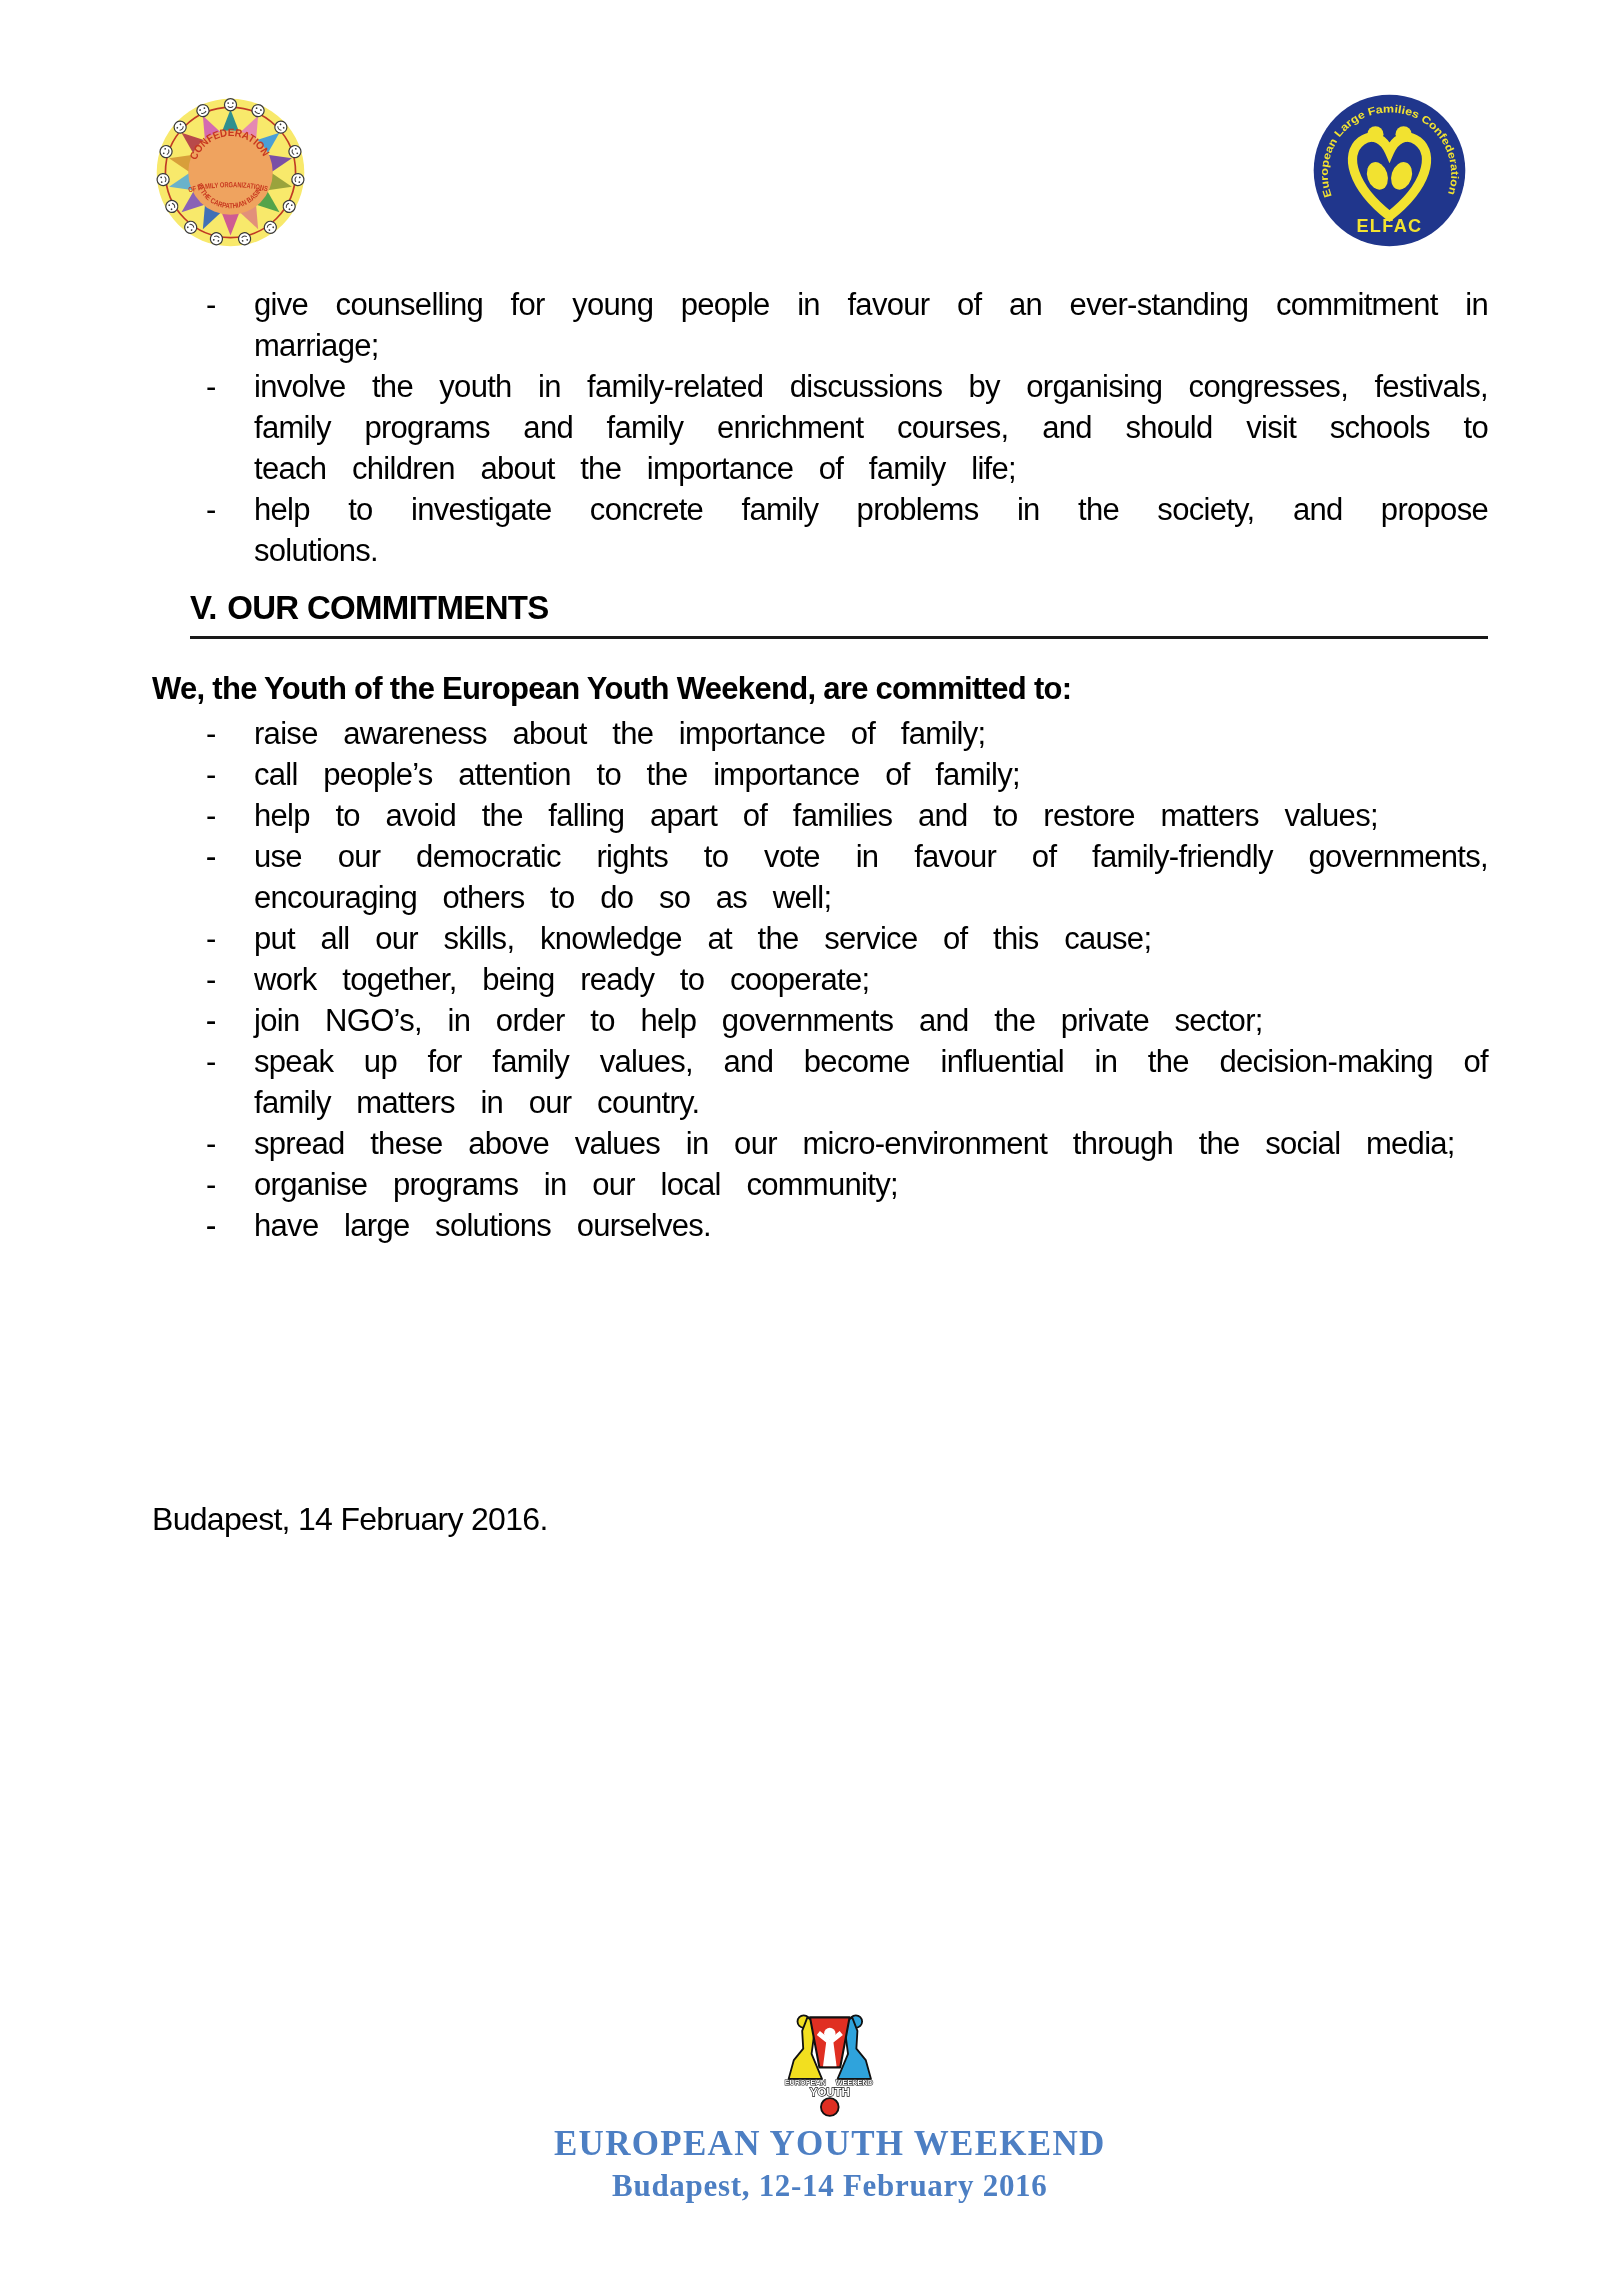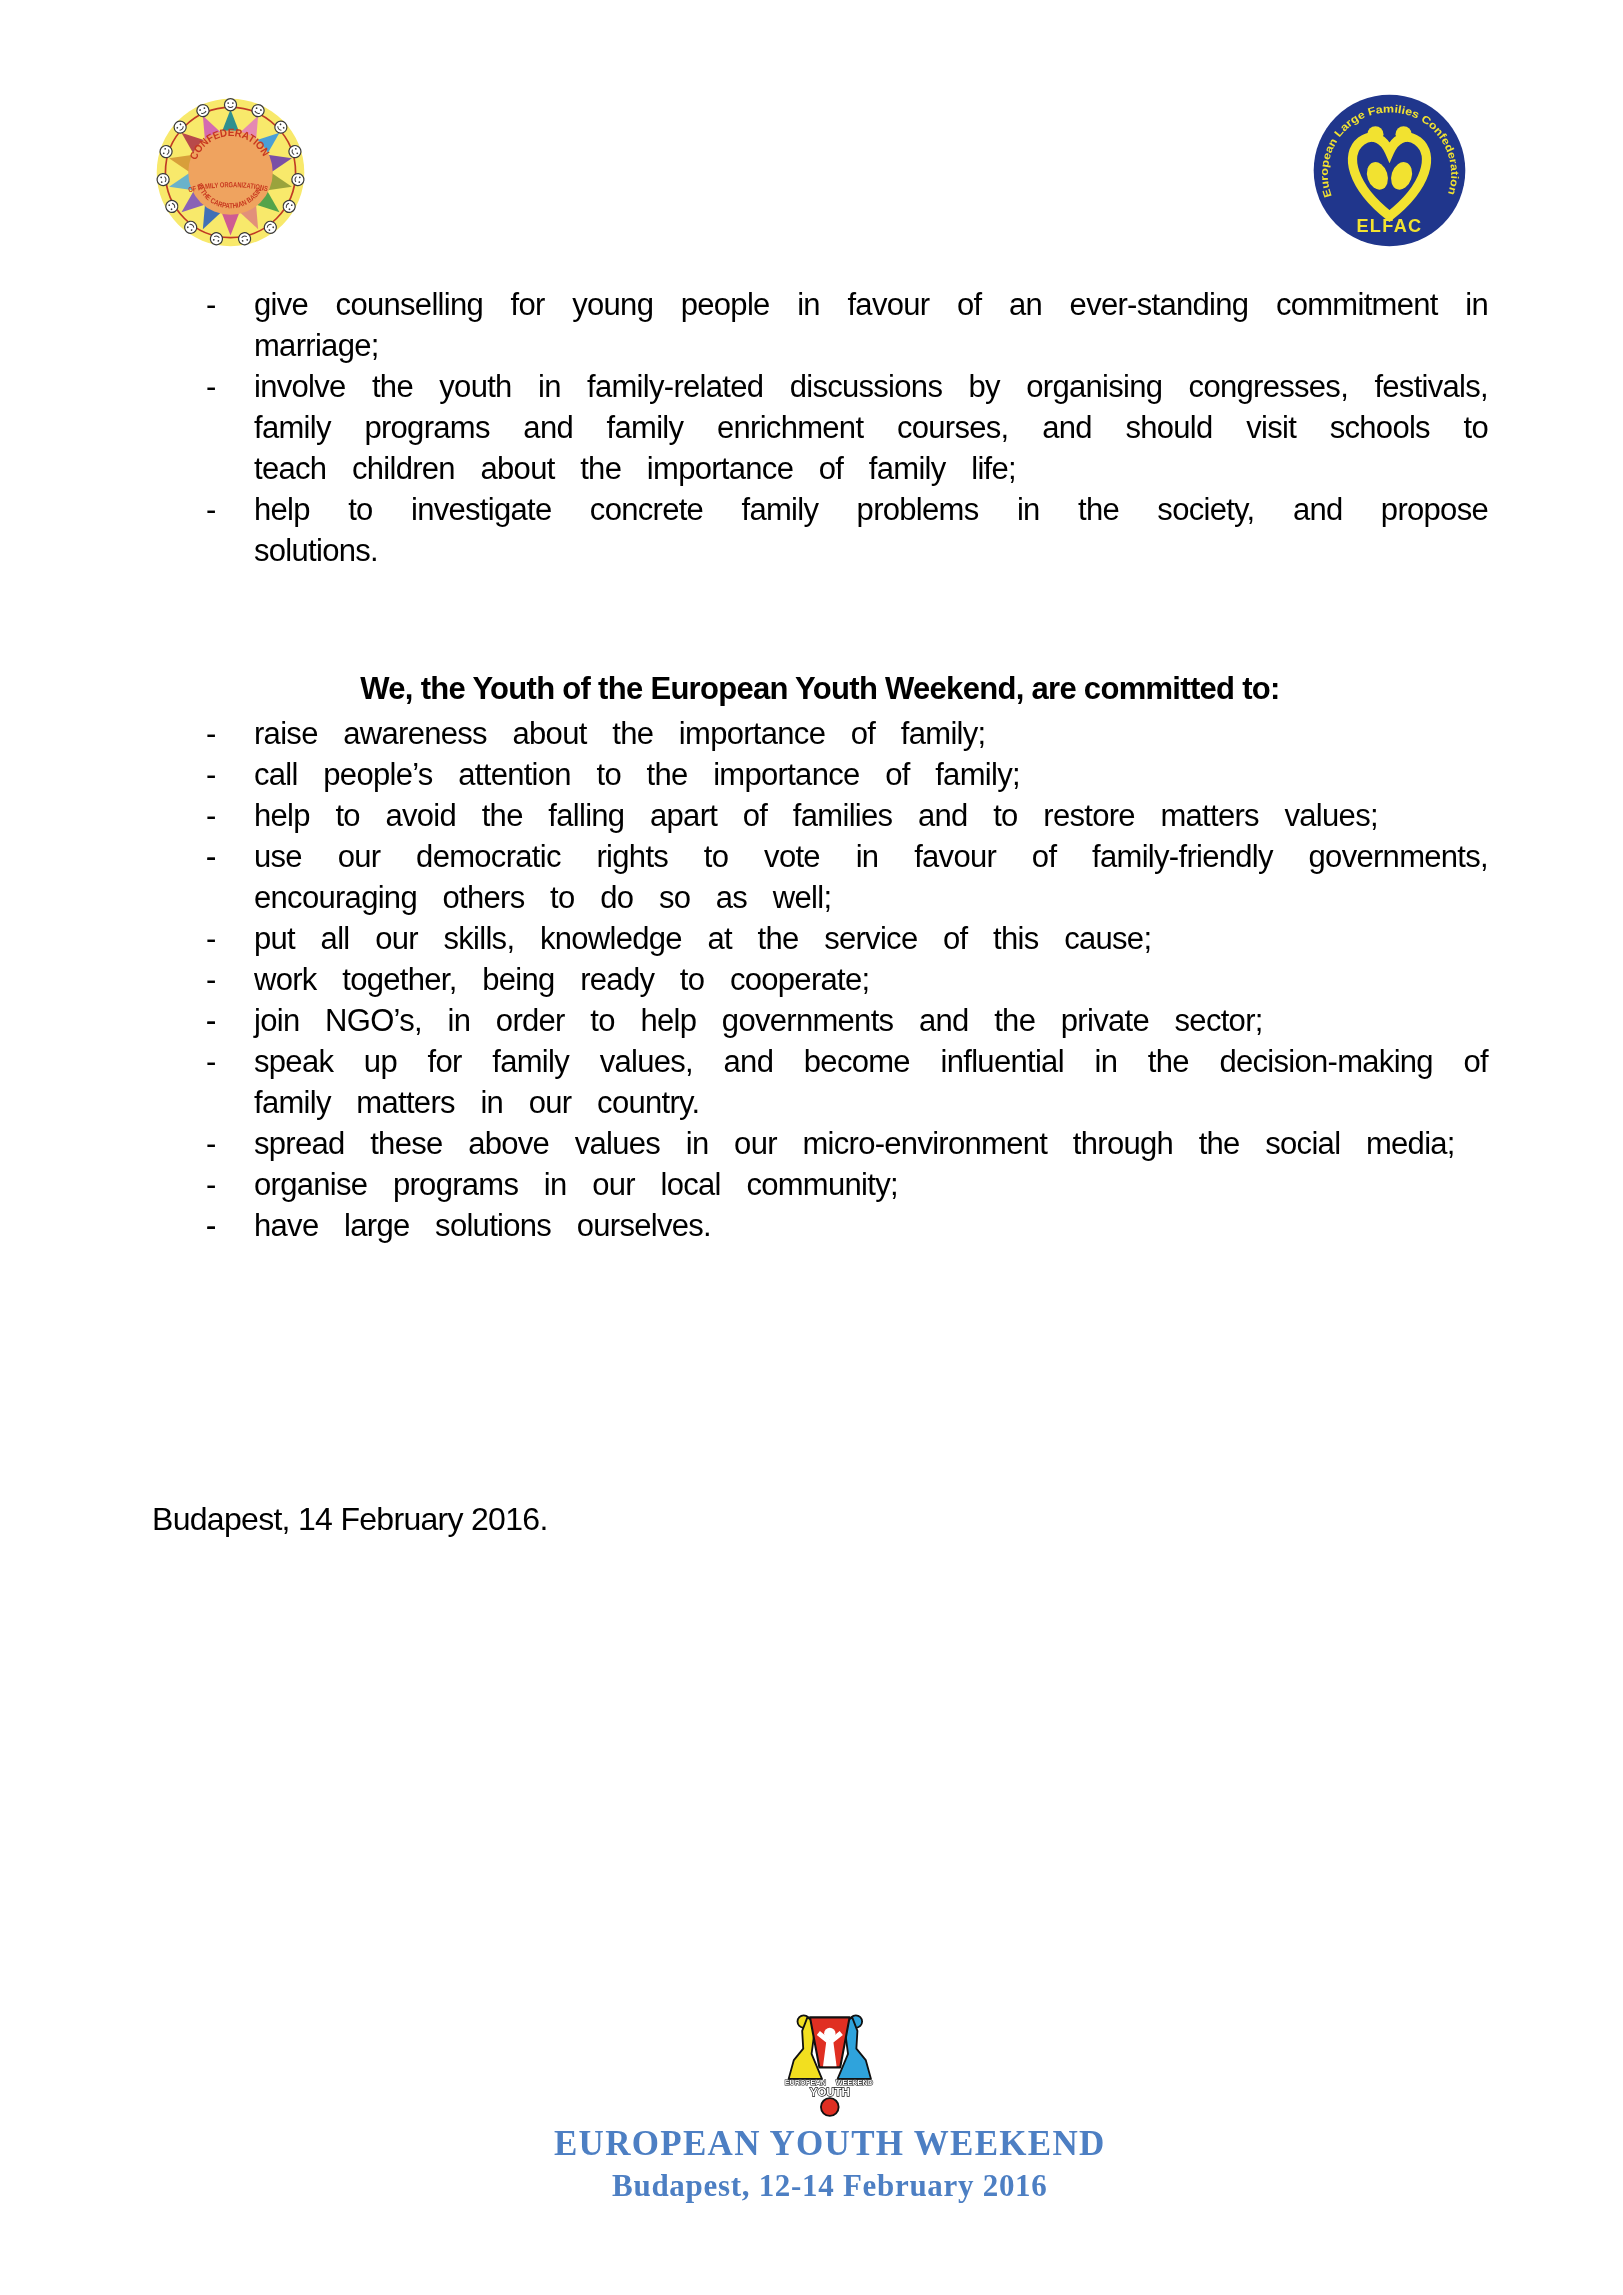--- a/index.html
+++ b/index.html
@@ -18,21 +18,21 @@
   .li{position:relative;padding-left:102px;text-align:justify;
       font-size:31px;line-height:41px;letter-spacing:-0.7px;word-spacing:17.7px;}
   .li .dash{position:absolute;left:54px;top:0;word-spacing:normal;}
 
   .heading{position:absolute;left:190px;top:589px;width:1298px;
            font-size:33px;font-weight:bold;letter-spacing:-0.7px;
            padding-bottom:9.2px;border-bottom:3.3px solid #181818;}
   .heading .hnum{margin-right:10.5px;}
 
   .lead{position:absolute;left:152px;top:671px;width:1336px;
-        font-size:31px;font-weight:bold;letter-spacing:-0.7px;text-align:center;}
+        font-size:31px;font-weight:bold;letter-spacing:-0.7px;}
 
   .dateline{position:absolute;left:152px;top:1501px;
             font-size:32px;font-weight:normal;letter-spacing:-0.7px;}
 
   
   .footer{position:absolute;left:0;top:2010px;width:100%;text-align:center;
           transform:translateX(18.3px);}
   .footer svg{display:inline-block;}
   .f-title{margin-top:5.2px;font-family:"Liberation Serif",serif;font-weight:bold;
            font-size:35px;color:#4d7fc3;letter-spacing:1.3px;}
@@ -201,20 +201,23 @@
     <div class="li">
       <span class="dash">-</span>
       <span>involve the youth in family-related discussions by organising congresses, festivals, family programs and family enrichment courses, and should visit schools to teach children about the importance of family life;</span>
     </div>
     <div class="li">
       <span class="dash">-</span>
       <span>help to investigate concrete family problems in the society, and propose solutions.</span>
     </div>
   </div>
 
+  <div class="heading">
+    <span class="hnum">V.</span><span>OUR COMMITMENTS</span>
+  </div>
 
   <div class="lead">We, the Youth of the European Youth Weekend, are committed to:</div>
 
   <div class="doc-list commit-list">
     <div class="li"><span class="dash">-</span><span>raise awareness about the importance of family;</span></div>
     <div class="li"><span class="dash">-</span><span>call people’s attention to the importance of family;</span></div>
     <div class="li"><span class="dash">-</span><span>help to avoid the falling apart of families and to restore matters values;</span></div>
     <div class="li"><span class="dash">-</span></div>
     <div class="li"><span class="dash">-</span><span>use our democratic rights to vote in favour of family-friendly governments, encouraging others to do so as well;</span></div>
     <div class="li"><span class="dash">-</span><span>put all our skills, knowledge at the service of this cause;</span></div>

